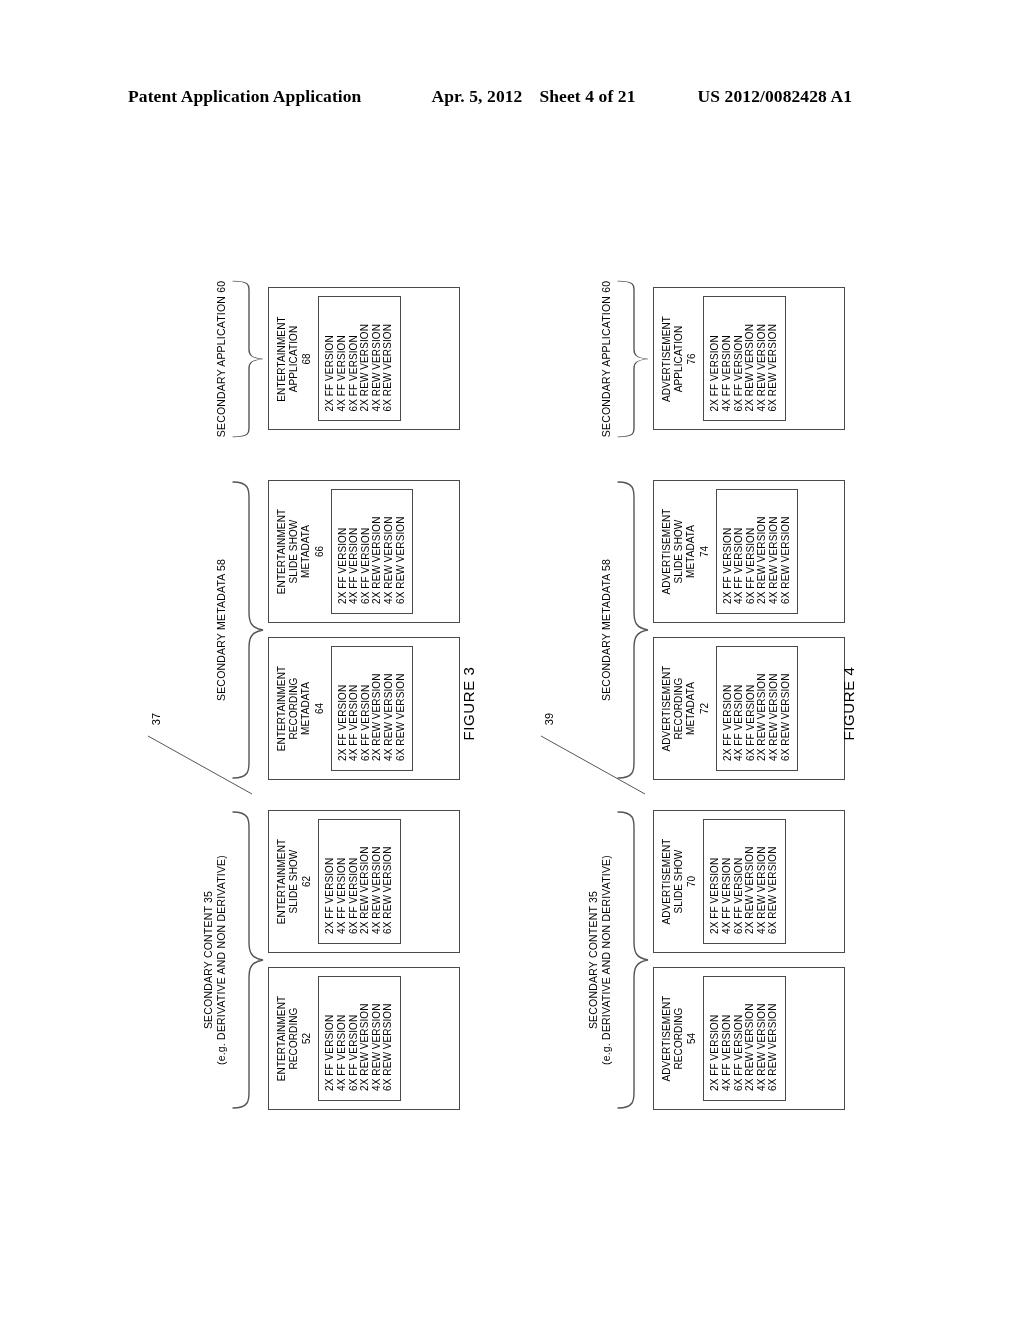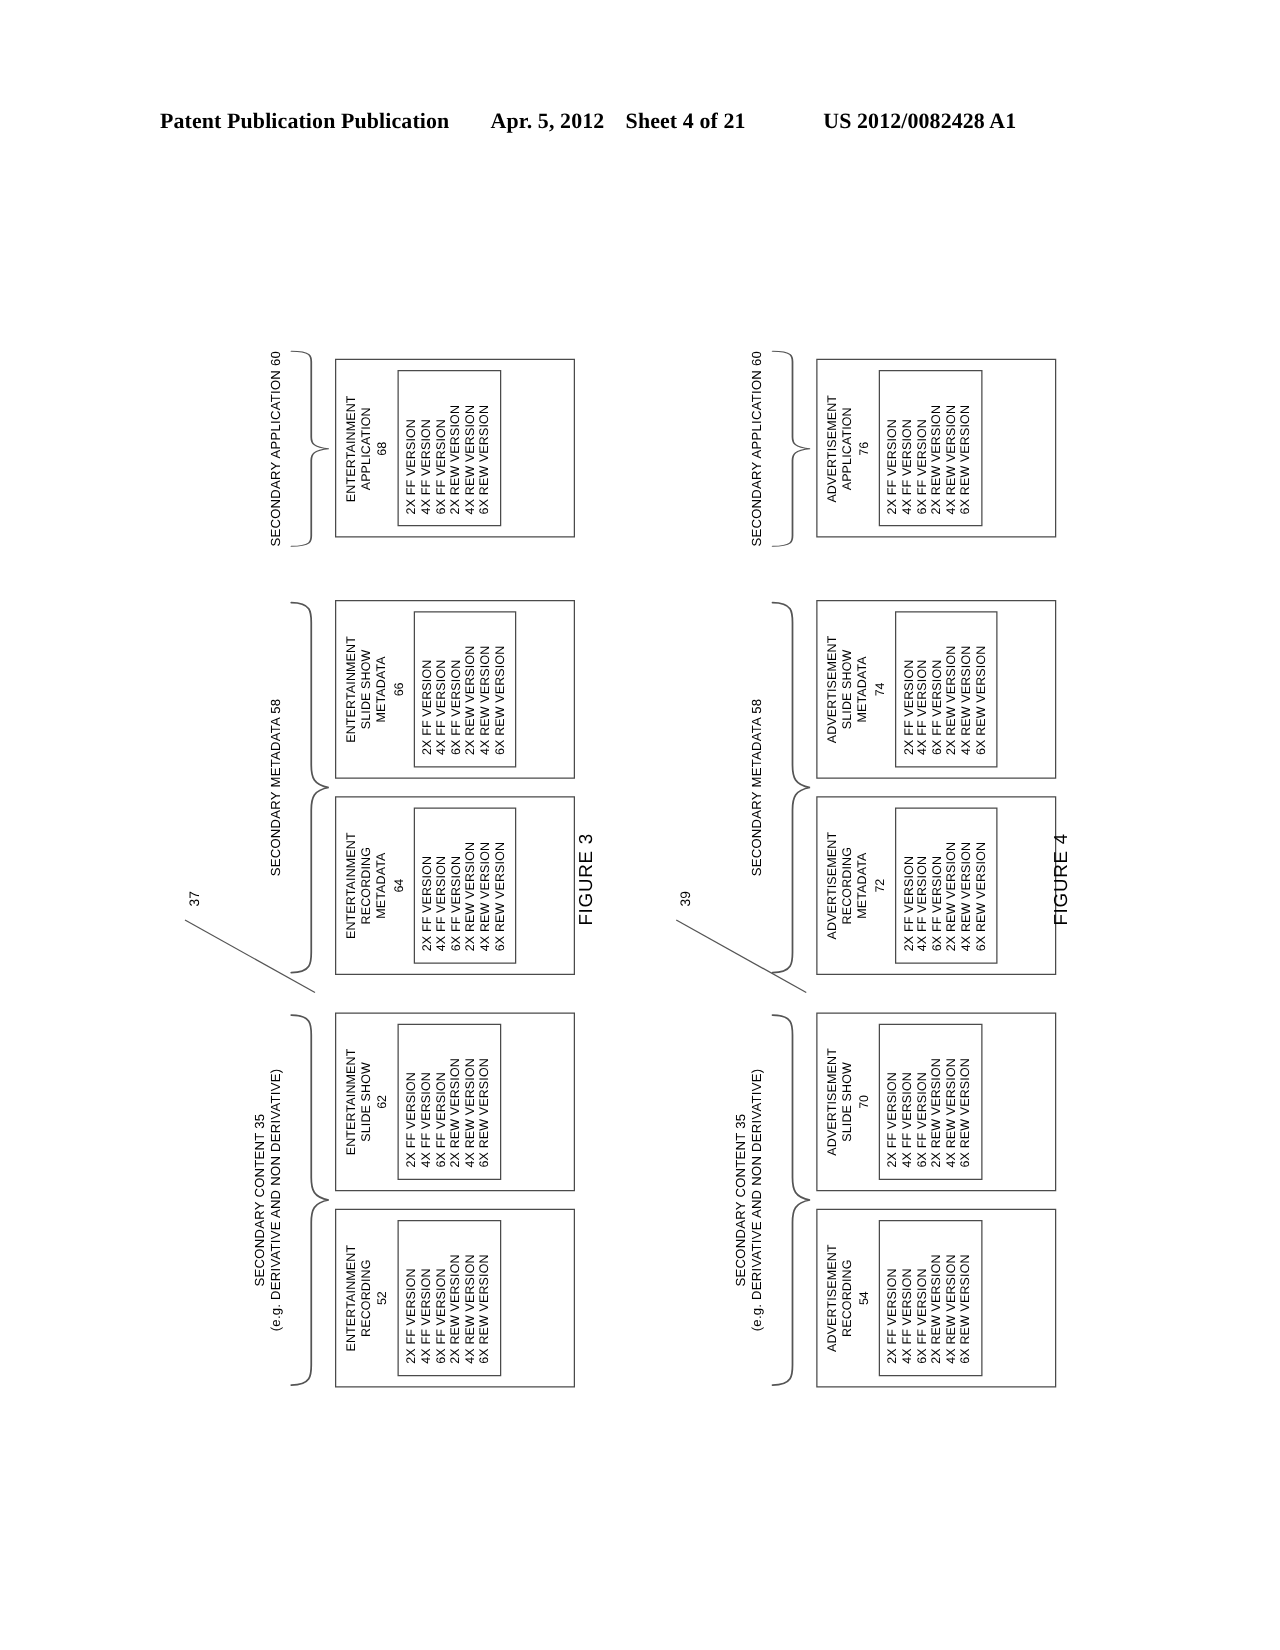--- a/index.html
+++ b/index.html
@@ -24,21 +24,21 @@
     width: 768px;
     display: flex;
     align-items: baseline;
     font-family: "Liberation Serif", serif;
     font-weight: bold;
     font-size: 17.5px;
     letter-spacing: 0.1px;
     white-space: nowrap;
   }
   .hdr-pub   { flex: 0 0 auto; }
-  .hdr-date  { margin-left: 33px; flex: 0 0 auto; }
+  .hdr-date  { margin-left: 70px; flex: 0 0 auto; }
   .hdr-sheet { margin-left: 17px; flex: 0 0 auto; }
   .hdr-num   { margin-left: 62px; flex: 0 0 auto; font-family: Liberation Serif, serif; }
 
   
   .rot-canvas {
     position: absolute;
     width: 830px;    
     height: 300px;   
     transform-origin: top left;
   }
@@ -165,21 +165,21 @@
     pointer-events: none;
   }
   #leader-37 { left: 140px; top: 690px; width: 120px; height: 110px; }
   #leader-39 { left: 533px; top: 690px; width: 120px; height: 110px; }
   .leader svg { display: block; }
 </style>
 </head>
 <body>
 
 <div class="page-header">
-  <span class="hdr-pub">Patent Publication Publication</span>
+  <span class="hdr-pub">Patent Application Application</span>
   <span class="hdr-date">Apr. 5, 2012</span>
   <span class="hdr-sheet">Sheet 4 of 21</span>
   <span class="hdr-num">US 2012/0082428 A1</span>
 </div>
 
 <div class="rot-canvas" id="figure3-canvas">
   <div class="fig-inner" id="figure3-inner">
       <div class="group" style="left: 0px; width: 300px;">
         <div class="group-label">SECONDARY CONTENT 35
 (e.g. DERIVATIVE AND NON DERIVATIVE)</div>

